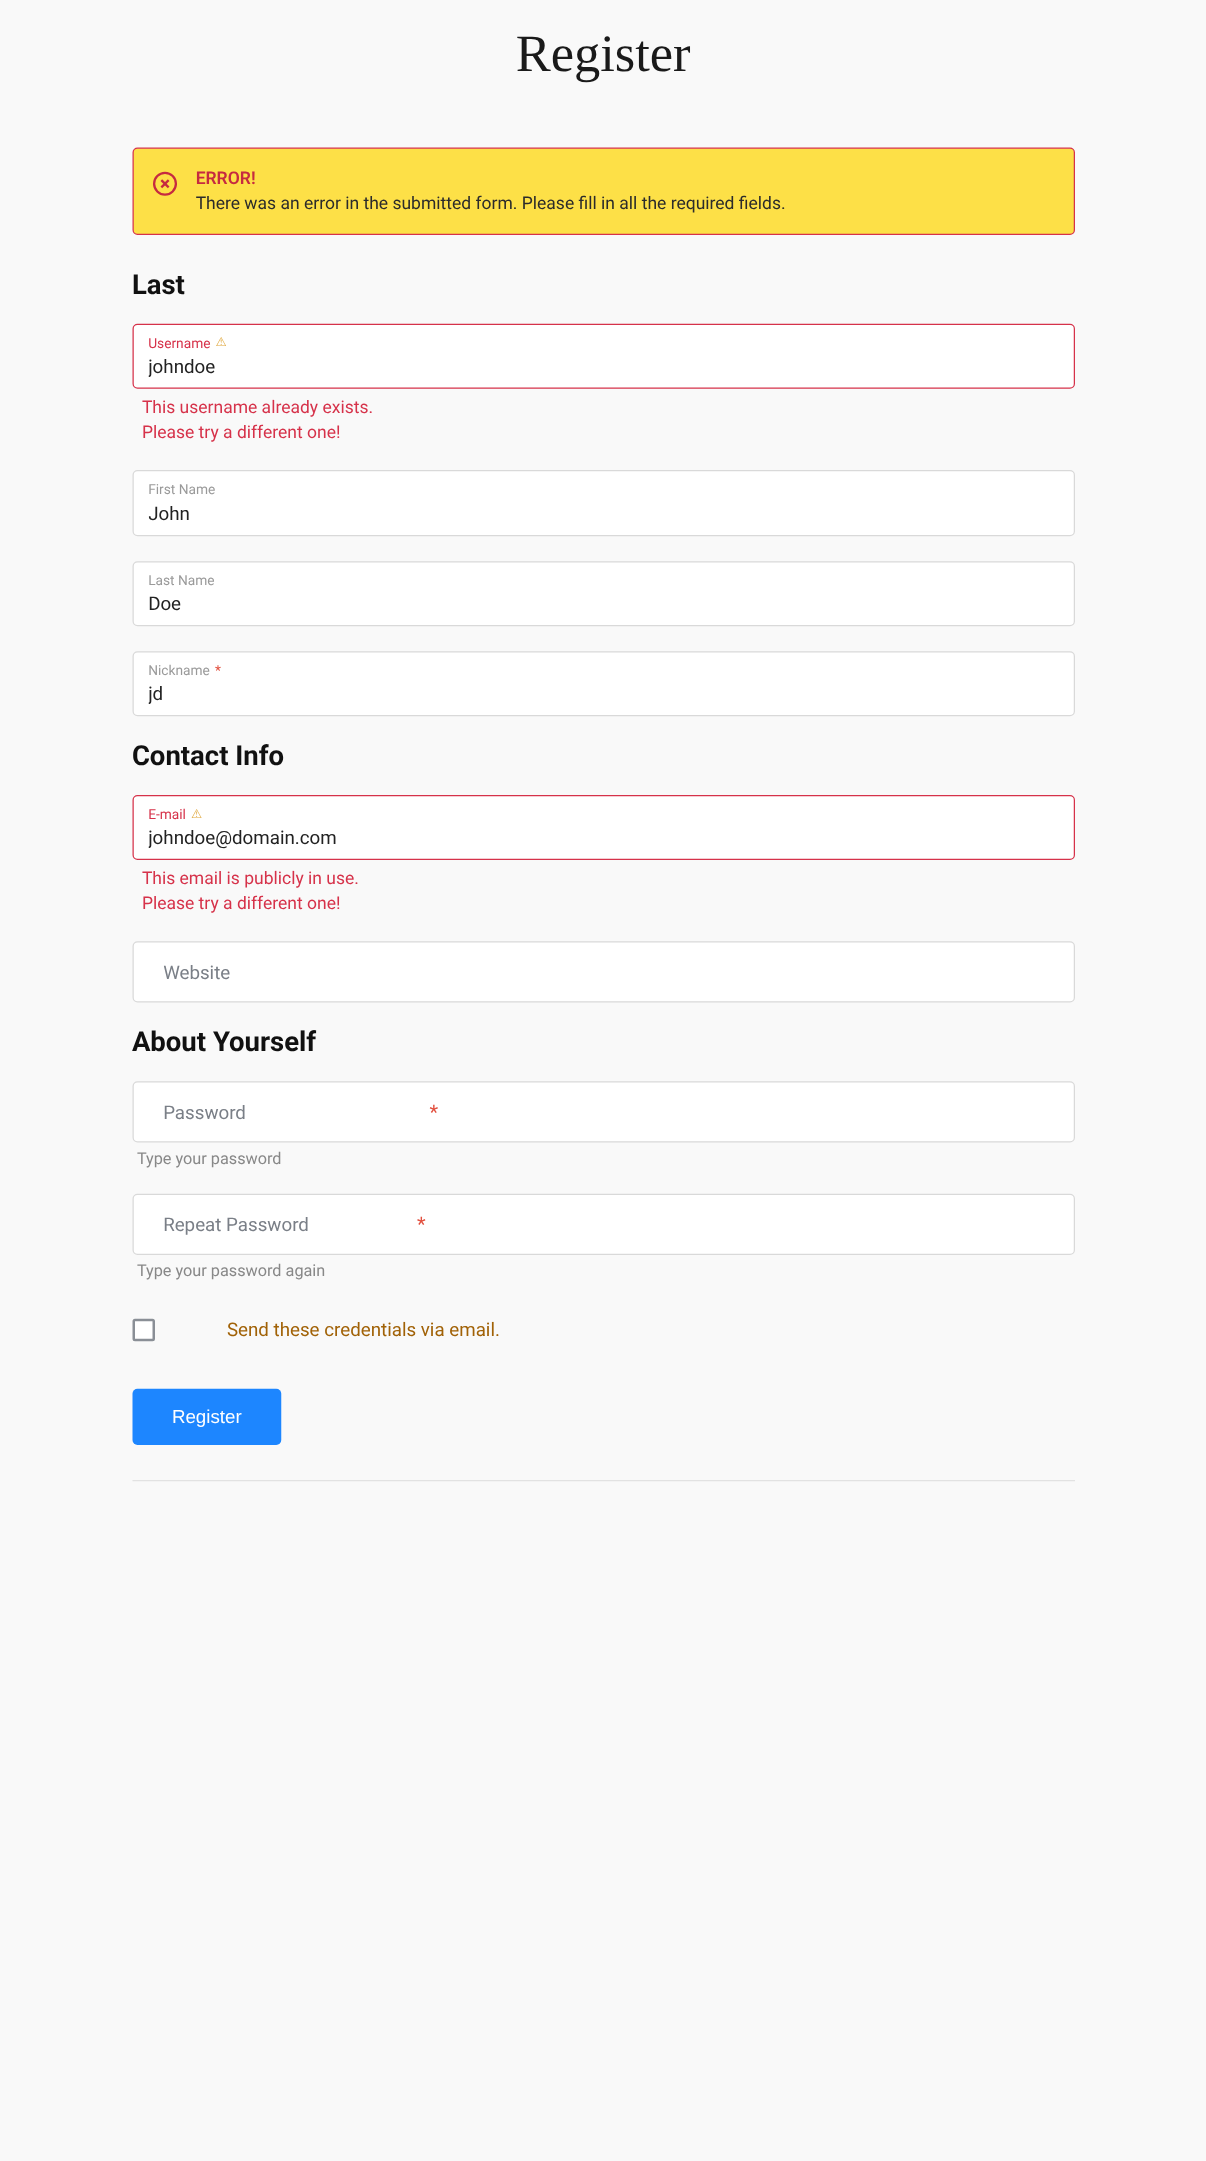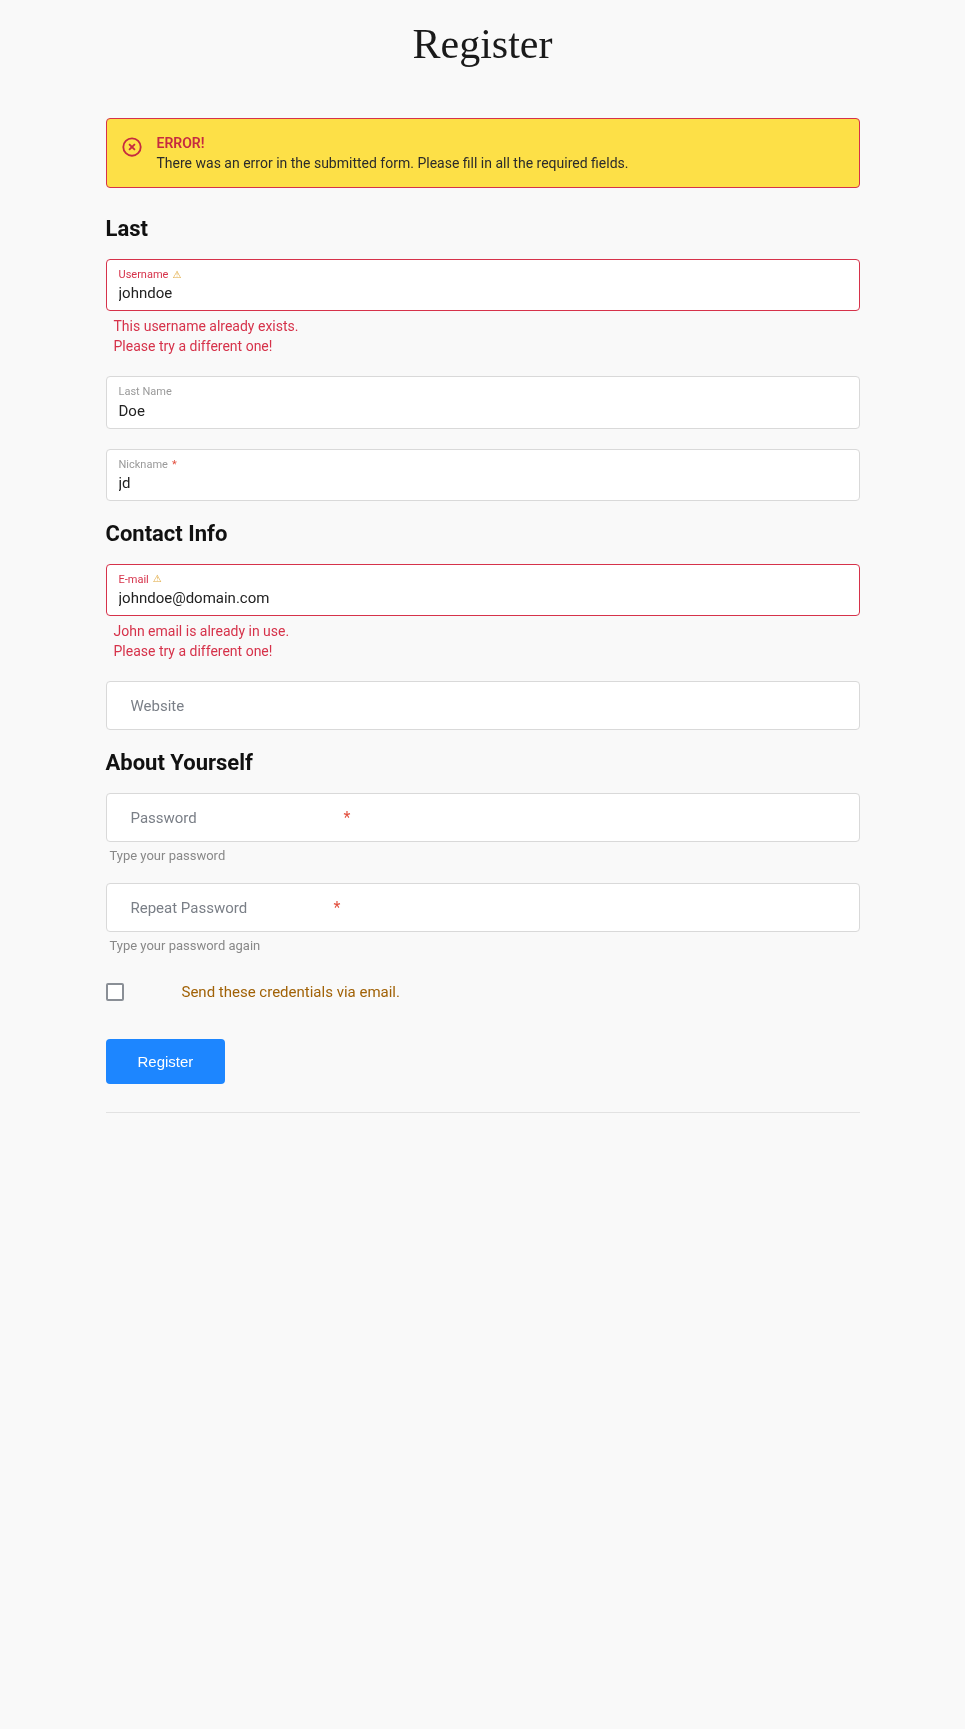--- a/index.html
+++ b/index.html
@@ -191,20 +191,28 @@
         <span class="warn-tri">⚠</span>
       </div>
       <input type="text" class="text-input" value="johndoe" style="">
     </div>
     <div class="field-error multiline-err">
       <span>This username already exists.</span>
       <span>Please try a different one!</span>
     </div>
   </div>
 
+  <div class="field">
+    <div class="input-wrap">
+      <div class="float-label">
+        <span>First Name</span>
+      </div>
+      <input type="text" class="text-input" value="John" style="">
+    </div>
+  </div>
 
   <div class="field">
     <div class="input-wrap">
       <div class="float-label">
         <span>Last Name</span>
       </div>
       <input type="text" class="text-input" value="Doe" style="">
     </div>
   </div>
 
@@ -222,21 +230,21 @@
 
   <div class="field">
     <div class="input-wrap has-error">
       <div class="float-label">
         <span>E-mail</span>
         <span class="warn-tri">⚠</span>
       </div>
       <input type="text" class="text-input" value="johndoe@domain.com" style="">
     </div>
     <div class="field-error multiline-err">
-      <span>John email is already in use.</span>
+      <span>This email is publicly in use.</span>
       <span>Please try a different one!</span>
     </div>
   </div>
 
   <div class="field">
     <div class="input-wrap placeholder-only">
       <input type="text" class="text-input" placeholder="Website" style="">
     </div>
   </div>
 

